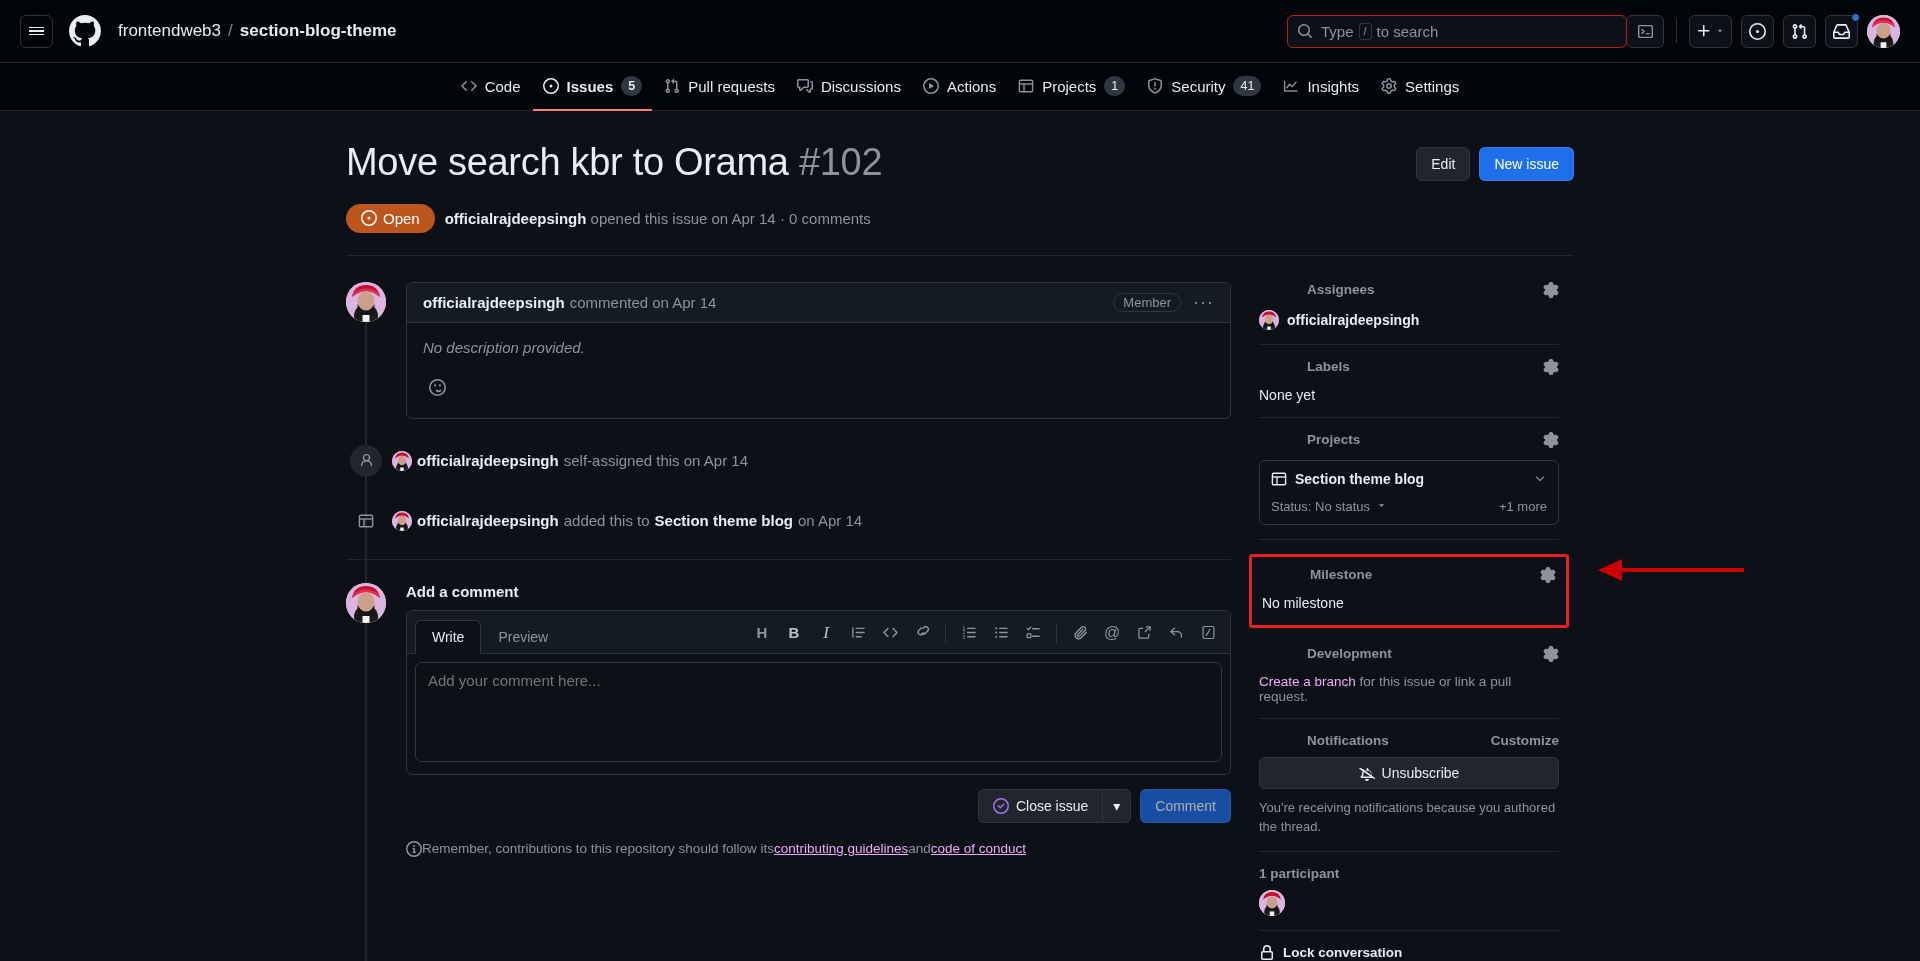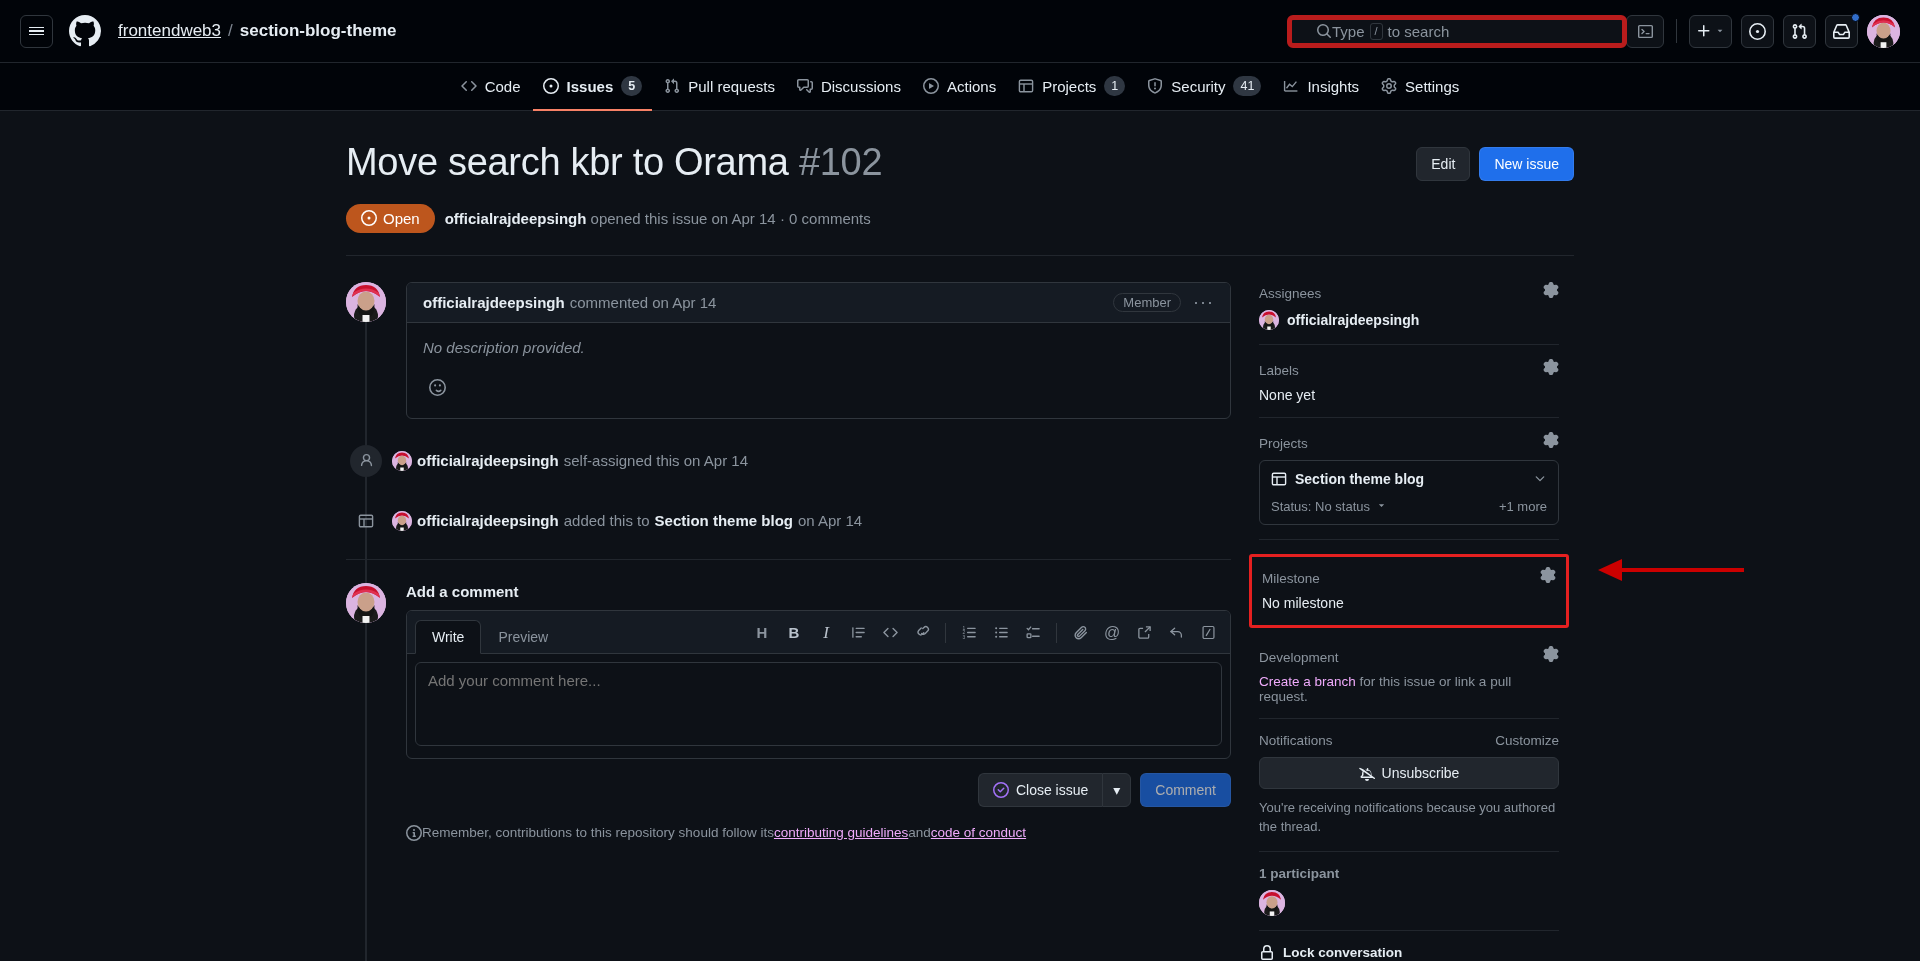--- a/index.html
+++ b/index.html
@@ -31,36 +31,36 @@
     cursor: pointer;
   }
   .hamburger span { display: block; width: 15px; height: 1.6px; background: #e6edf3; margin: 2px 0; }
   .gh-logo { margin-left: 16px; display: flex; align-items: center; }
   .breadcrumb {
     margin-left: 17px;
     font-size: 17px;
     display: flex; align-items: center; gap: 7px;
     white-space: nowrap;
   }
-  .breadcrumb .owner { color: #e6edf3; text-decoration: underline; }
+  .breadcrumb .owner { color: #e6edf3; }
   .breadcrumb .slash { color: #7d8590; }
   .breadcrumb .repo { color: #e6edf3; font-weight: 700; }
 
   .header-right {
     margin-left: auto;
     display: flex; align-items: center; gap: 9px;
   }
   .search-box {
     width: 340px; height: 33px;
-    border: 5px solid #b91c1c; border-radius: 6px;
+    border: 1px solid #b91c1c; border-radius: 6px;
     background: #0d1117;
     display: flex; align-items: center;
-    padding: 0 24px;
+    padding: 0 9px;
     cursor: text;
-    gap: 0;
+    gap: 8px;
     position: relative;
   }
   .search-box .ph { color: #8b949e; font-size: 15px; display: flex; align-items: center; gap: 5px;}
   .slash-key {
     border: 1px solid #30363d; border-radius: 3px;
     font-size: 11px; padding: 0px 4px; color: #8b949e; line-height: 15px;
   }
   .cmd-btn {
     width: 38px; height: 33px; border: 1px solid #30363d; border-radius: 6px;
     display: flex; align-items: center; justify-content: center;
@@ -240,21 +240,21 @@
   }
   .etools { margin-left: auto; display: flex; align-items: center; gap: 4px; padding-bottom: 6px; }
   .etool {
     width: 28px; height: 28px; border-radius: 6px;
     display: flex; align-items: center; justify-content: center;
     color: #8b949e; cursor: pointer;
   }
   .etool-div { width: 1px; height: 20px; background: #30363d; margin: 0 5px; }
   .editor-area { padding: 8px; }
   .textarea {
-    width: 100%; height: 84px;
+    width: 100%; height: 100px;
     background: #0d1117; border: 1px solid #30363d; border-radius: 6px;
     padding: 9px 12px; color: #8b949e; font-size: 15px;
     font-family: "Liberation Sans", sans-serif; resize: none;
   }
   .editor-foot {
     display: flex; align-items: center; gap: 14px;
     padding: 8px 14px 12px 14px; font-size: 13.5px; color: #8b949e;
   }
   .foot-item { display: flex; align-items: center; gap: 6px; cursor: pointer; }
   .foot-div { width: 1px; height: 20px; background: #30363d; }
@@ -267,23 +267,24 @@
   .split-btn .caret { border-radius: 0 6px 6px 0; padding: 6px 10px; }
   .note-row {
     display: flex; align-items: center; 
     margin-top: 18px; font-size: 13.5px; color: #8b949e;
   }
 
   
   .side-sec { padding: 0 0 14px 0; border-bottom: 1px solid #21262d; }
   .side-sec + .side-sec { padding-top: 14px; }
   .side-head {
-    display: flex; align-items: flex-end;
-    font-size: 13.5px; font-weight: 400; color: #8b949e;
+    display: flex; align-items: flex-start;
+    font-size: 13.5px; font-weight: 700; color: #8b949e;
     margin-bottom: 9px;
+    margin-left: 48px;
   }
   .side-head .gear { margin-left: auto; cursor: pointer; color: #8b949e; }
   .side-link { font-size: 13.5px; color: #8b949e; margin-left: auto; cursor: pointer; }
   .side-val { font-size: 14px; color: #e6edf3; }
   .assignee-row { display: flex; align-items: center; gap: 8px; }
   .assignee-row span { font-size: 14px; font-weight: 600; color: #e6edf3; }
   .project-card {
     border: 1px solid #30363d; border-radius: 6px;
     padding: 10px 11px; margin-top: 2px;
   }

